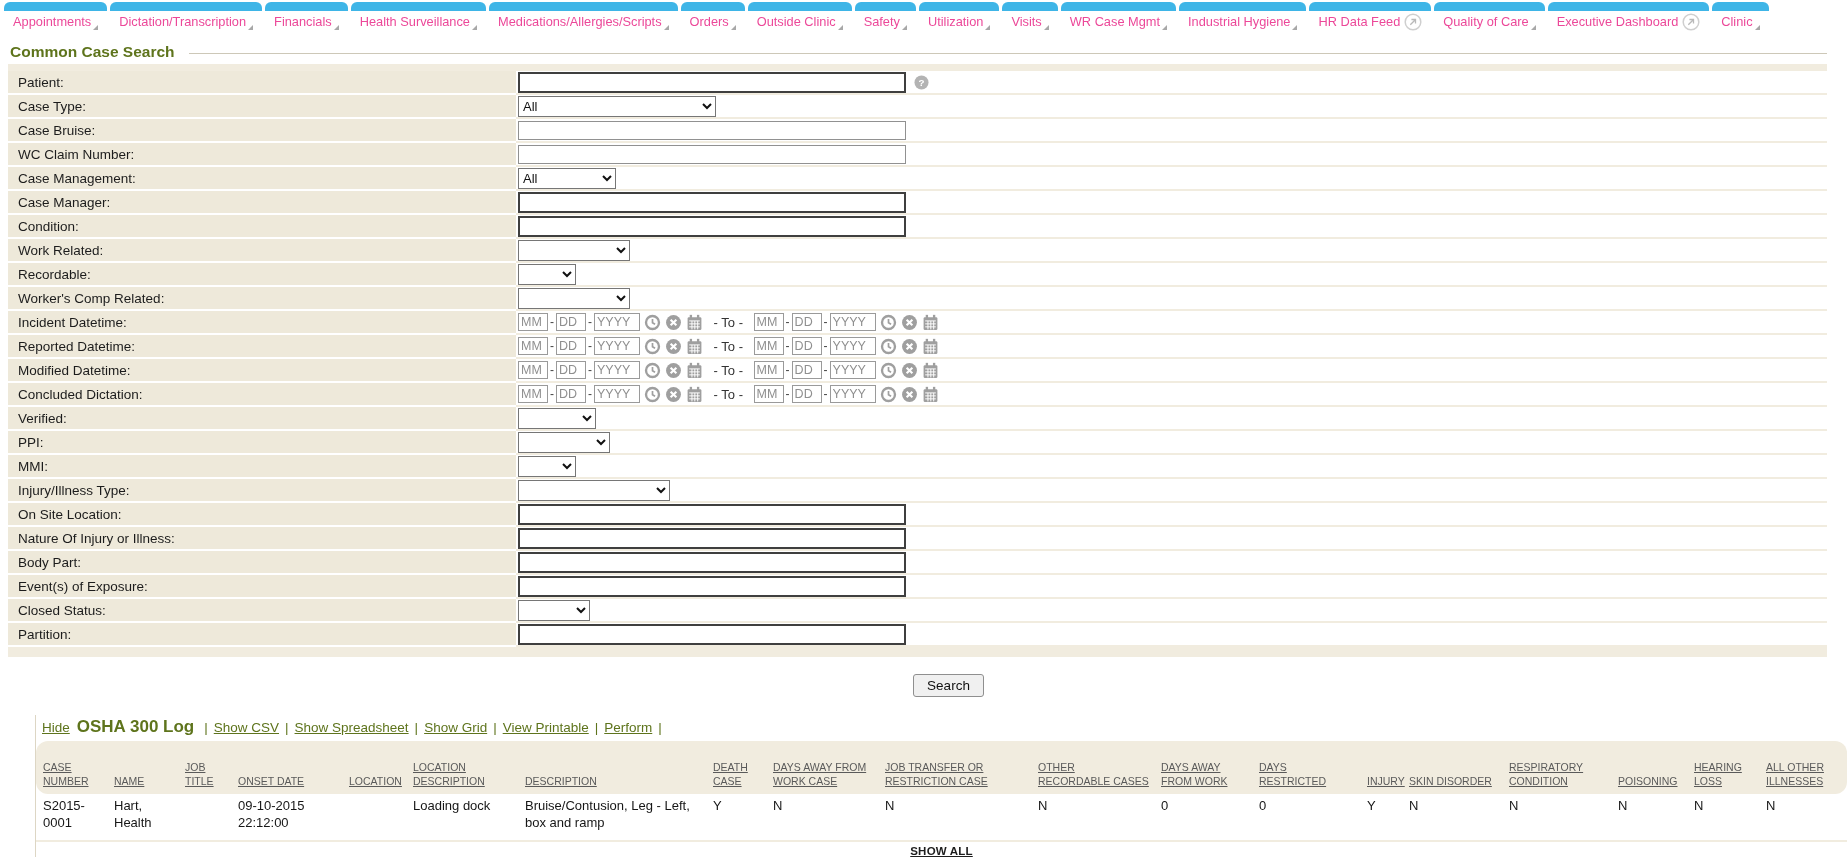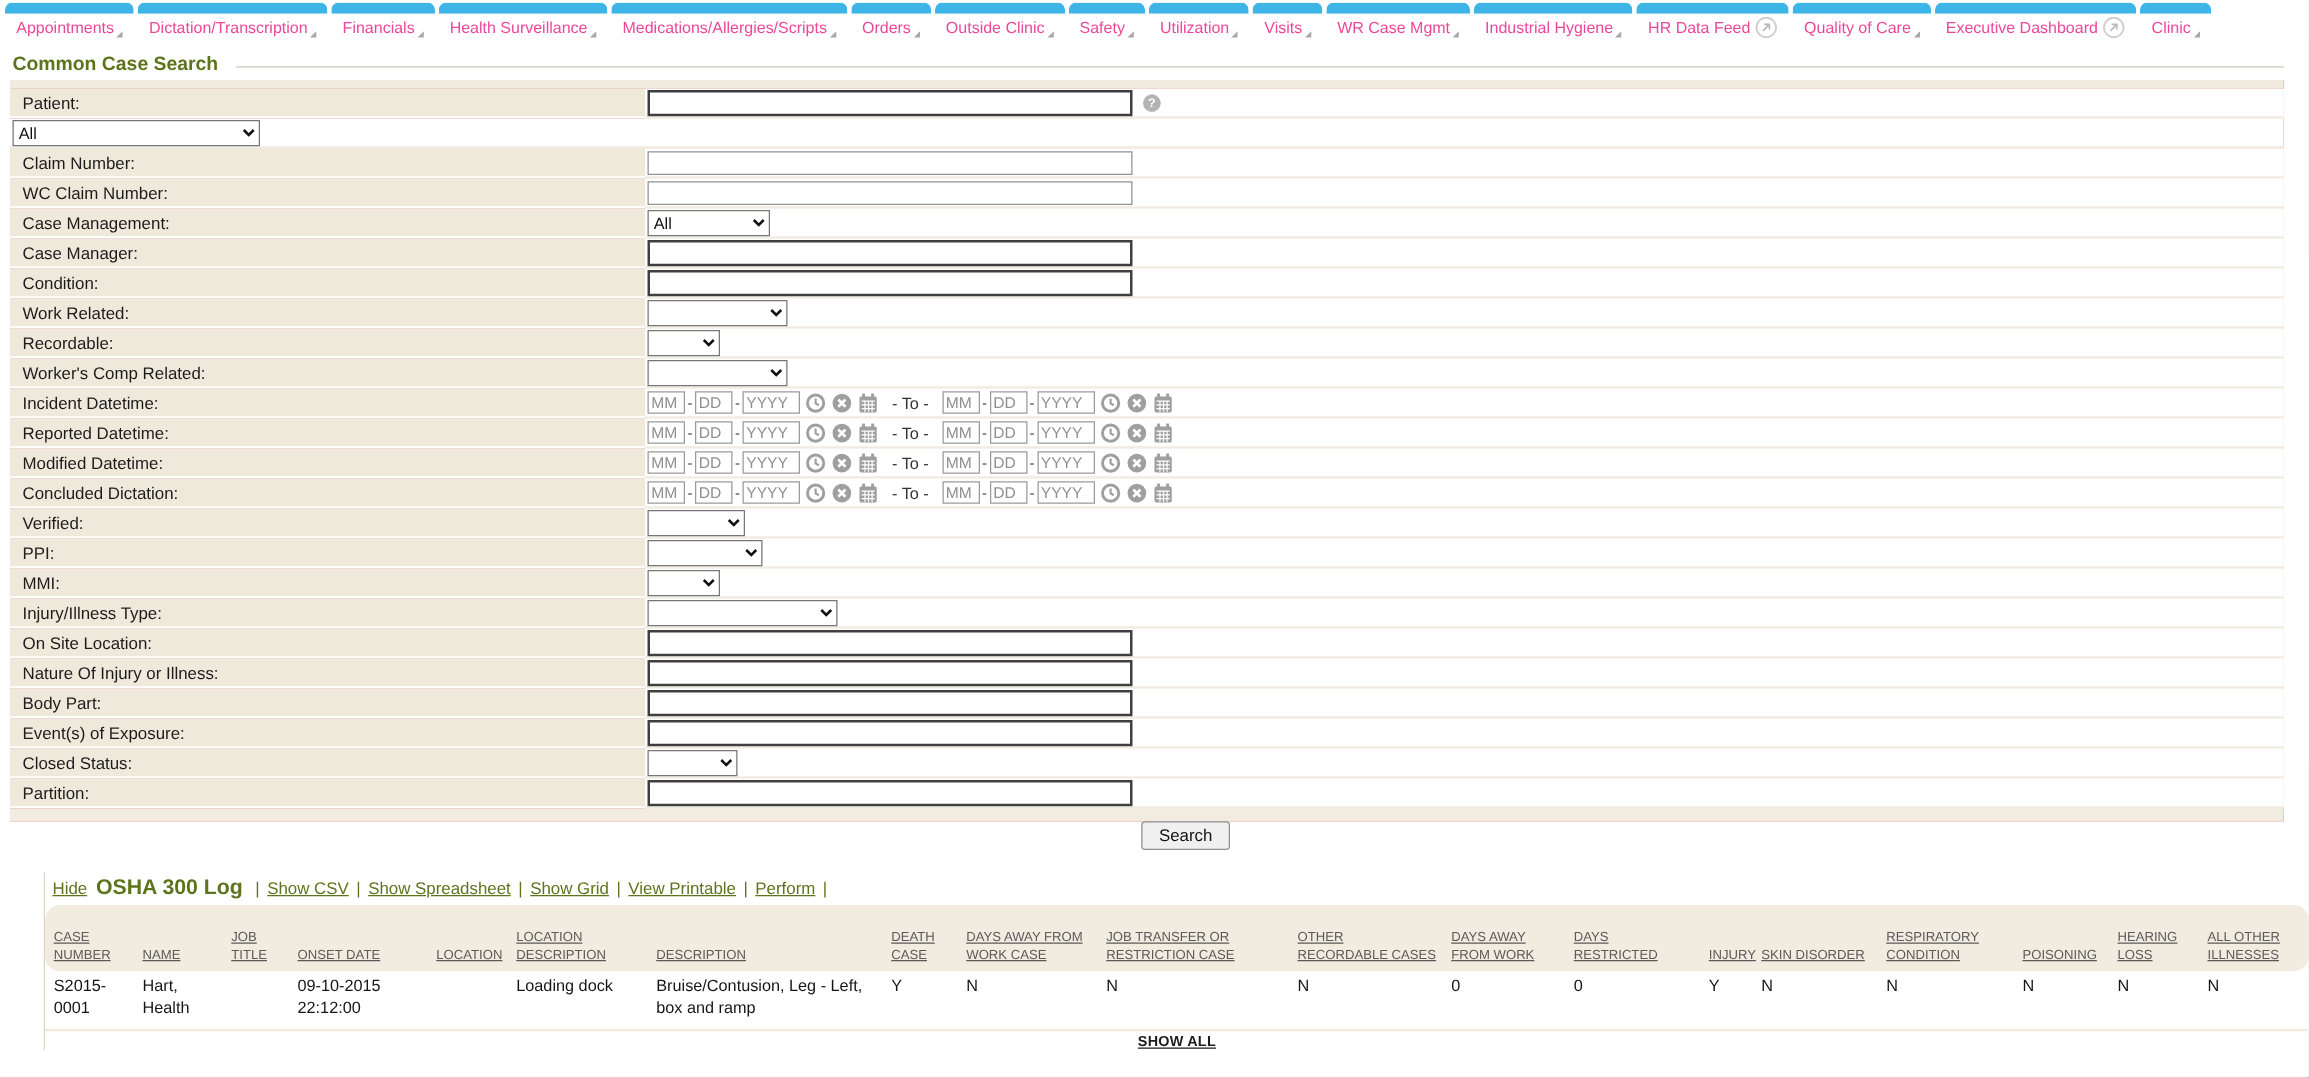--- a/index.html
+++ b/index.html
@@ -30,21 +30,21 @@
   .tinput.emph{height:21px;border:2px solid #3f3f3f;}
   .fselect{height:21px;border:1px solid #767676;background:#fff;font-size:13px;color:#111;
     font-family:inherit;}
   .dinput{height:18px;border:1px solid #9a9a9a;font-size:12.5px;padding:0 2px;color:#333;
     font-family:inherit;}
   .dinput::placeholder{color:#8f8f8f;opacity:1;}
   .dash{margin:0 2px;color:#444;font-size:12px;}
   .dicon{display:inline-flex;margin-left:4px;cursor:pointer;}
   .toSep{margin:0 7px;font-size:13px;color:#333;white-space:pre;}
   .help{display:inline-flex;margin-left:8px;cursor:pointer;}
-  .search-row{margin-top:0;width:1819px;display:flex;justify-content:center;padding-left:78px;align-items:flex-end;}
+  .search-row{margin-top:17px;width:1819px;display:flex;justify-content:center;padding-left:78px;align-items:flex-end;}
   .search-btn{font-size:13.5px;padding:1px 13px;border:1px solid #8f8f8f;border-radius:3px;
     background:#f0f0f0;color:#111;height:23px;cursor:pointer;font-family:inherit;}
   
   .osha{margin:18px 0 0 35px;width:1812px;border-left:1px solid #ddd6c4;}
   .osha-toolbar{display:flex;align-items:baseline;padding:2px 0 4px 6px;}
   .olink{font-size:13.5px;color:#5e741c;text-decoration:underline;cursor:pointer;white-space:nowrap;}
   .osha-title{font-size:17px;font-weight:bold;margin:0 4px 0 7px;color:#5e741c;white-space:nowrap;}
   .osep{margin:0 6px;color:#5e741c;font-size:13.5px;}
   .ogrid{display:grid;}
   .ohead{background:#f1ecdf;align-items:end;padding-top:8px;min-height:53px;border-radius:12px;}
@@ -152,27 +152,30 @@
           <input class="tinput emph" type="text" style="width: 388px;">
           <span class="help">
             <svg width="15" height="15" viewBox="0 0 16 16">
               <circle cx="8" cy="8" r="7.5" fill="#b3b3b3"></circle>
               <text x="8" y="11.6" text-anchor="middle" font-size="10.5" font-weight="bold" font-family="Liberation Sans, sans-serif" fill="#fff">?</text>
             </svg>
           </span>
         </div>
       </div>
       <div class="frow">
+        <div class="flabel">
+          <span>Case Type:</span>
+        </div>
         <div class="ffield">
           <select class="fselect" style="width: 198px;"><option>All</option></select>
         </div>
       </div>
       <div class="frow">
         <div class="flabel">
-          <span>Claim Number:</span>
+          <span>Case Bruise:</span>
         </div>
         <div class="ffield">
           <input class="tinput" type="text" style="width: 388px;">
         </div>
       </div>
       <div class="frow">
         <div class="flabel">
           <span>WC Claim Number:</span>
         </div>
         <div class="ffield">

